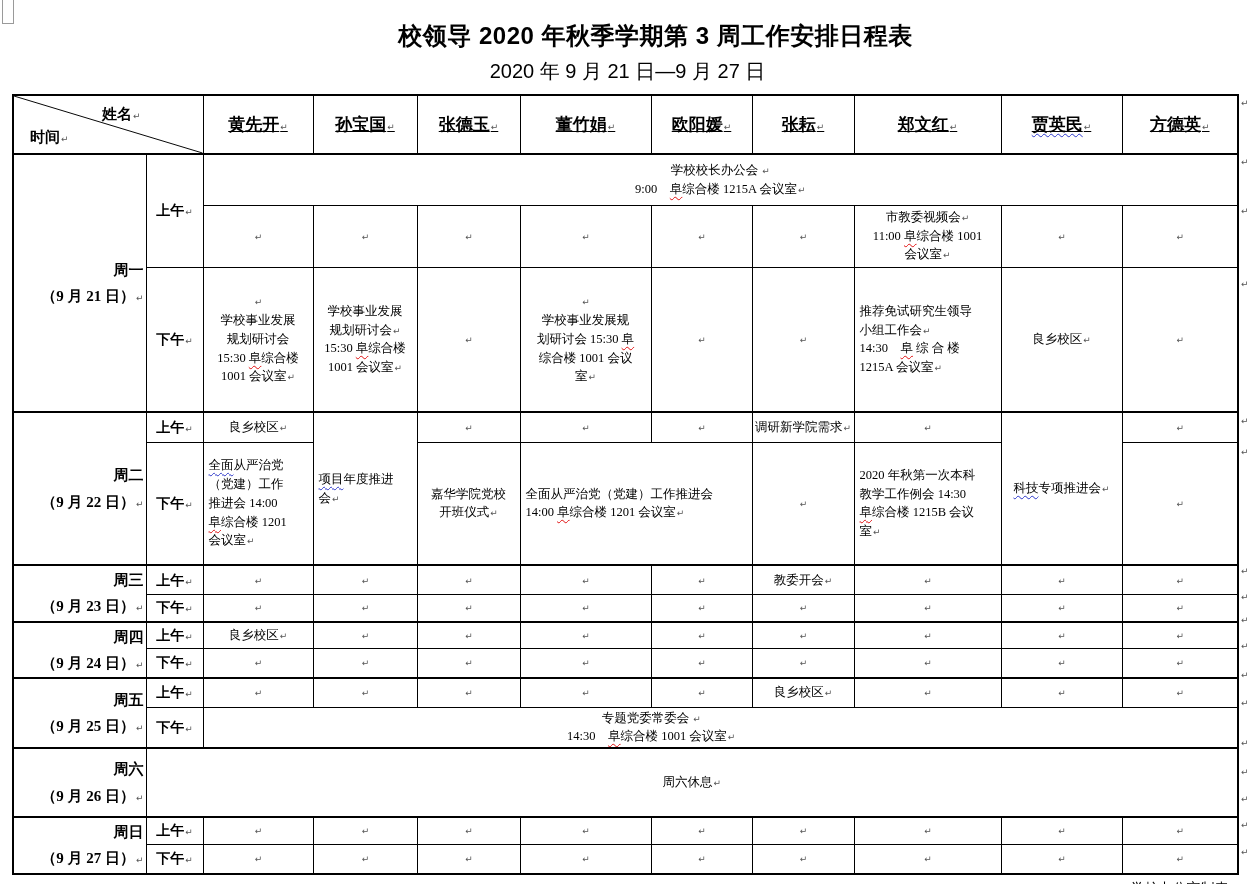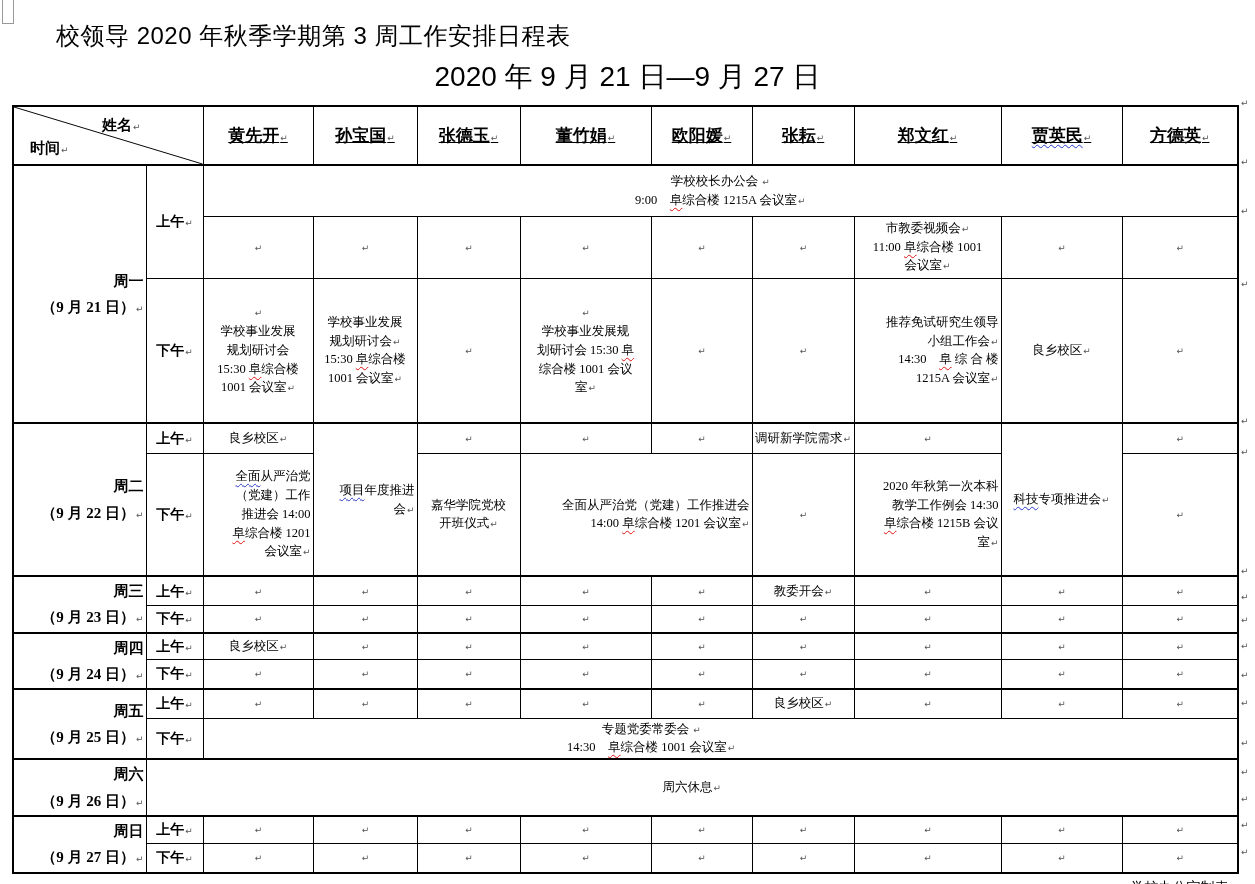--- a/index.html
+++ b/index.html
@@ -1,32 +1,32 @@
 <!DOCTYPE html>
 <html><head>
 <meta charset="utf-8">
 <style>
   html,body{margin:0;padding:0;}
   body{
     width:1255px;height:884px;background:#fff;position:relative;overflow:hidden;
     font-family:"Liberation Serif","DejaVu Serif",serif;color:#000;
   }
   .corner-artifact{position:absolute;left:2px;top:-2px;width:10px;height:24px;border:1px solid #9a9a9a;background:#fff;}
-  .title{padding-left:56px;margin-top:20px;font-family:"Liberation Sans","DejaVu Sans",sans-serif;font-weight:normal;font-size:24px;letter-spacing:0.5px;}
-  .subtitle{margin-top:6px;text-align:center;font-family:"Liberation Sans","DejaVu Sans",sans-serif;font-size:28px;}
+  .title{padding-left:56px;margin-top:20px;text-align:center;font-family:"Liberation Sans","DejaVu Sans",sans-serif;font-weight:bold;font-size:24px;letter-spacing:0.5px;}
+  .subtitle{margin-top:6px;text-align:center;font-family:"Liberation Sans","DejaVu Sans",sans-serif;font-size:20px;}
   table.sched{
     border-collapse:collapse;table-layout:fixed;width:1225px;margin-left:12px;margin-top:9px;
     border:2px solid #000;
   }
   td{border:1px solid #000;text-align:center;vertical-align:middle;padding:1px 2px;
      font-size:12.5px;line-height:1.5;overflow:hidden;}
   tr.daytop td{border-top:2px solid #000;}
   td.day{font-weight:bold;font-size:15px;line-height:1.75;text-align:right;}
   td.time{font-weight:bold;font-size:14px;}
-  td.tl{text-align:right;padding-left:5px;}
+  td.tl{text-align:left;padding-left:5px;}
   td.corner{position:relative;padding:16px;}
   .corner svg{position:absolute;left:0;top:0;width:100%;height:100%;}
   .corner .lbl{position:absolute;font-weight:bold;font-size:15px;}
   .corner .lbl-name{top:7px;left:88px;}
   .corner .lbl-time{bottom:5px;left:16px;}
   td.name{font-weight:bold;font-size:17px;text-decoration:underline;}
   .pm{font-family:"DejaVu Sans",sans-serif;font-size:9px;color:#555;margin-left:1px;font-weight:normal;}
   .rm{position:absolute;left:1240px;}
   u.r{text-decoration-line:underline;text-decoration-style:wavy;text-decoration-color:#e01010;text-decoration-thickness:1px;text-underline-offset:3px;text-decoration-skip-ink:none;}
   u.b{text-decoration-line:underline;text-decoration-style:wavy;text-decoration-color:#2b36c9;text-decoration-thickness:1px;text-underline-offset:3px;text-decoration-skip-ink:none;}
@@ -192,21 +192,21 @@
     <td>良乡校区<span class="pm">↵</span></td>
     <td><span class="pm">↵</span></td>
     <td><span class="pm">↵</span></td>
     <td><span class="pm">↵</span></td>
   </tr>
   <tr style="height:39px">
     <td class="time">下午<span class="pm">↵</span></td>
     <td colspan="9" class="frimerge">专题党委常委会 <span class="pm">↵</span><br>14:30　<u class="r">阜</u>综合楼 1001 会议室<span class="pm">↵</span></td>
   </tr>
 
-  <tr style="height:57px" class="daytop">
+  <tr style="height:69px" class="daytop">
     <td class="day">周六<br>（9 月 26 日）<span class="pm">↵</span></td>
     <td colspan="10">周六休息<span class="pm">↵</span></td>
   </tr>
 
   <tr style="height:26px" class="daytop">
     <td class="day" rowspan="2">周日<br>（9 月 27 日）<span class="pm">↵</span></td>
     <td class="time">上午<span class="pm">↵</span></td>
     <td><span class="pm">↵</span></td>
     <td><span class="pm">↵</span></td>
     <td><span class="pm">↵</span></td>

